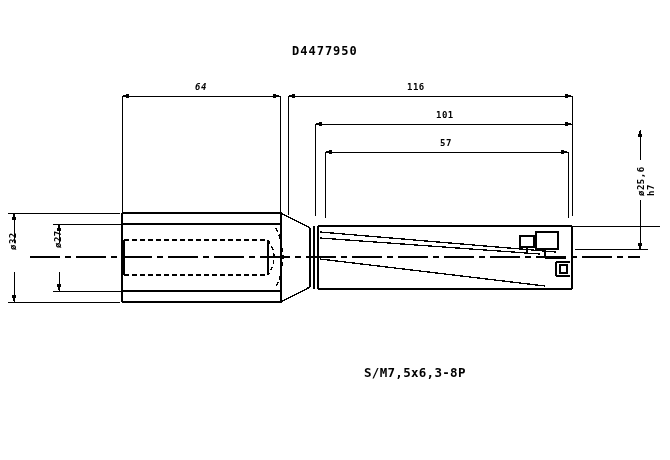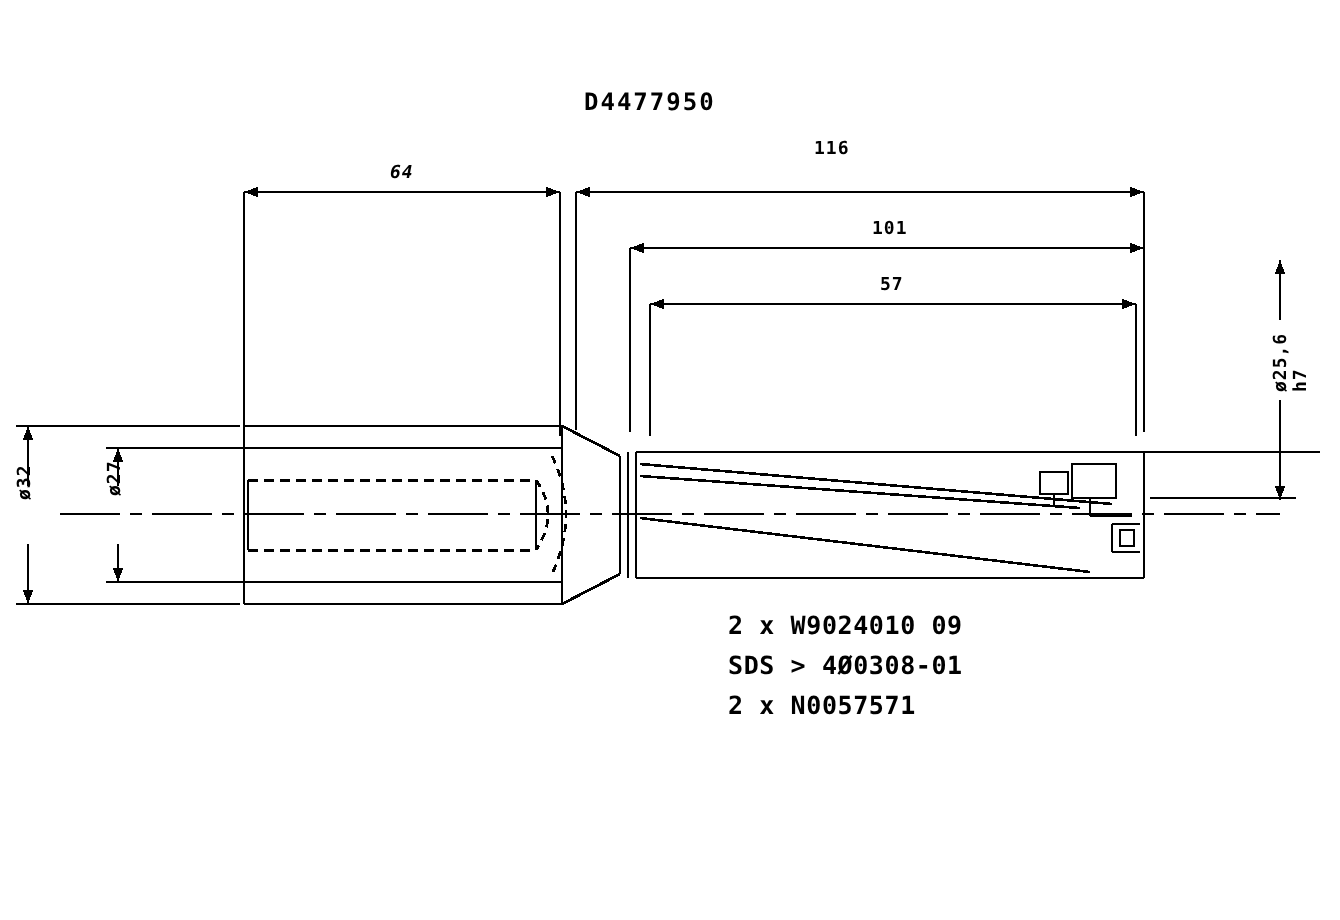--- a/index.html
+++ b/index.html
@@ -150,32 +150,30 @@
         <line x1="318" y1="226" x2="660" y2="226"></line>
       </g>
 
     </g>
   </svg>
 
   <div style="position:absolute;left:292px;top:44px;" class="ttl">D4477950</div>
 
   <div style="position:absolute;left:195px;top:82px;font-style:italic;" class="dim">64</div>
 
-  <div style="position:absolute;left:407px;top:70px;" class="dim">116</div>
+  <div style="position:absolute;left:407px;top:82px;" class="dim">116</div>
 
   <div style="position:absolute;left:436px;top:110px;text-align:center;" class="dim">101</div>
 
   <div style="position:absolute;left:440px;top:138px;" class="dim">57</div>
 
   <div style="position:absolute;left:8px;top:250px;
               transform:rotate(-90deg);transform-origin:left top;" class="vtxt">ø32</div>
 
   <div style="position:absolute;left:53px;top:248px;
               transform:rotate(-90deg);transform-origin:left top;" class="vtxt">ø27</div>
 
   <div style="position:absolute;left:636px;top:196px;
               transform:rotate(-90deg);transform-origin:left top;" class="vtxt">ø25,6 h7</div>
 
-  <div style="position:absolute;left:364px;top:305px;" class="note">2 x W9024010 09</div>
-  <div style="position:absolute;left:364px;top:325px;" class="note">SDS &gt; 4Ø0308-01</div>
-  <div style="position:absolute;left:364px;top:345px;" class="note">2 x N0057571</div>
+  <div style="position:absolute;left:364px;top:365px;" class="note">S/M7,5x6,3-8P</div>
 
 </div>
 
 </body></html>

